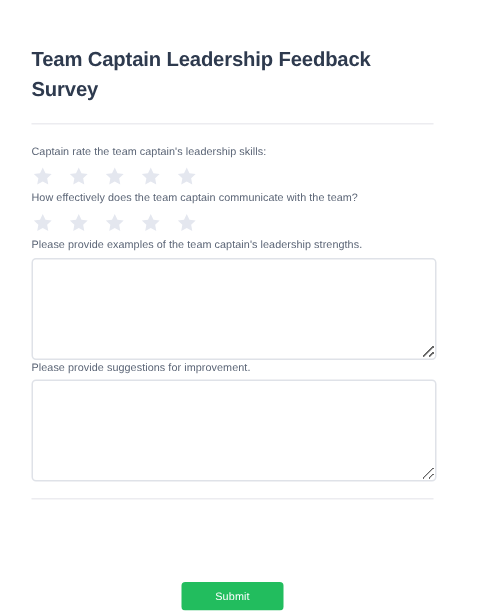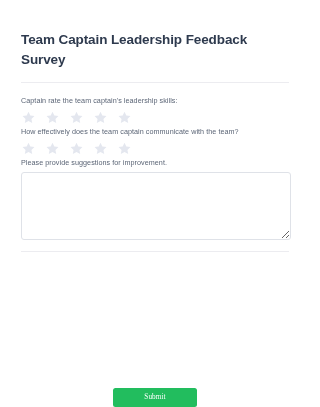--- a/index.html
+++ b/index.html
@@ -103,27 +103,27 @@
     width: 100%;
     margin-top: 11px;
   }
   .survey-footer {
     padding: 14px 21px 0 21px;
     display: flex;
     justify-content: center;
     align-items: flex-start;
   }
   .submit-button {
-    width: 84px;
+    width: 68px;
     height: 19px;
     background: #22bd5e;
     color: #ffffff;
     border: none;
     border-radius: 2.5px;
-    font-family: Liberation Serif, serif;
+    font-family: Liberation Sans, sans-serif;
     font-size: 7.2px;
     font-weight: normal;
     letter-spacing: 0.1px;
     cursor: pointer;
     line-height: 19px;
     padding: 0;
     text-align: center;
   }
 </style>
 </head>
@@ -193,20 +193,24 @@
             </svg>
         </span>
         <span class="star">
           <svg width="15" height="15" viewBox="0 0 24 24">
               <path fill="#e4e7ef" d="M12 2.6l2.9 6.1 6.6.9-4.8 4.6 1.2 6.6L12 17.7 6.1 20.8l1.2-6.6L2.5 9.6l6.6-.9z"></path>
             </svg>
         </span>
       </div>
     </div>
 
+    <div class="question-block">
+      <p class="question-label">Please provide examples of the team captain's leadership strengths.</p>
+      <textarea class="answer-textarea" placeholder="" style=""></textarea>
+    </div>
 
     <div class="question-block">
       <p class="question-label">Please provide suggestions for improvement.</p>
       <textarea class="answer-textarea" placeholder="" style=""></textarea>
     </div>
 
     <div class="footer-divider"></div>
   </div>
 
   <div class="survey-footer">

